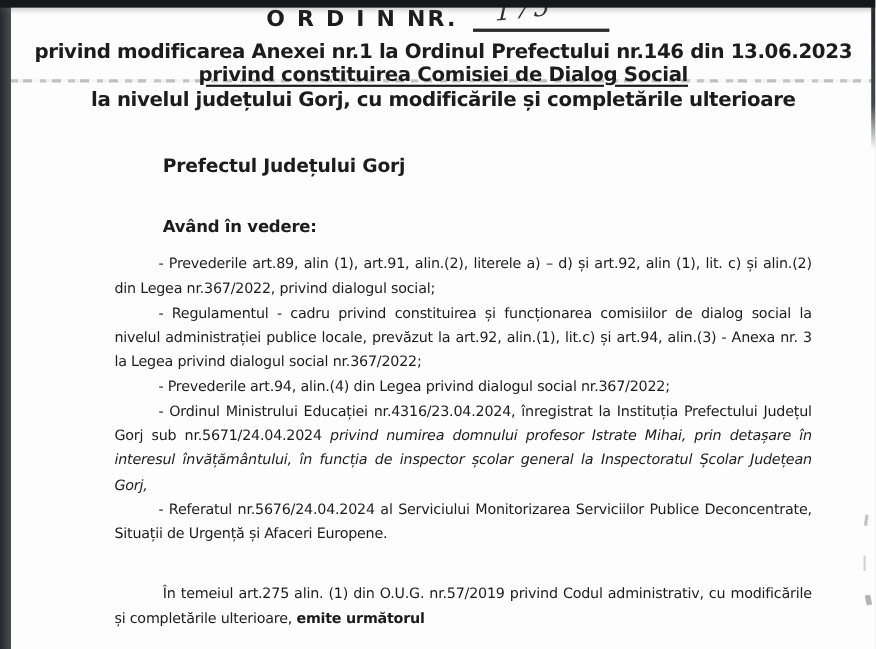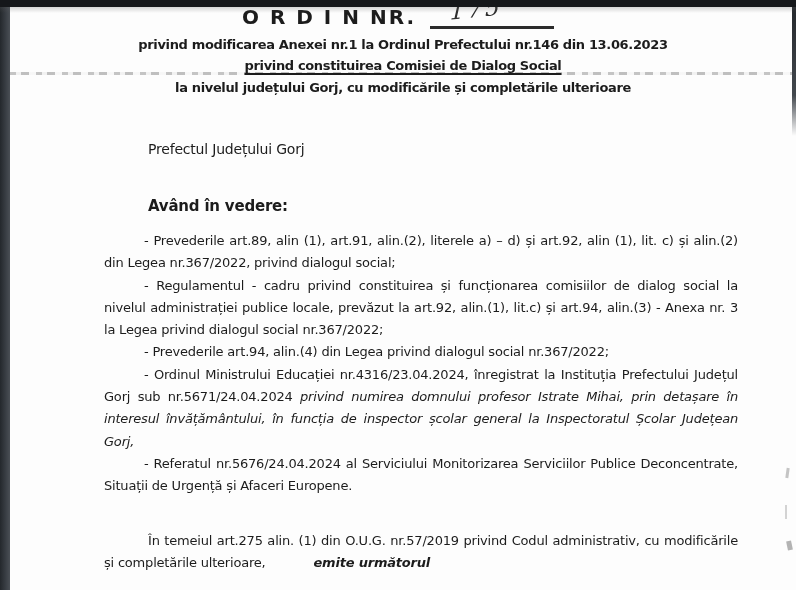--- a/index.html
+++ b/index.html
@@ -61,44 +61,44 @@
   .handwritten{
     position:absolute;left:20px;top:-5px;
     font-family:"DejaVu Serif", serif;
     font-style:italic;font-weight:400;
     font-size:23px;letter-spacing:3px;color:#2e2e2e;
     transform:rotate(-6deg) skewX(-8deg);
   }
   .subtitle{
     position:absolute;left:10px;right:0;z-index:3;
     text-align:center;font-weight:bold;
-    font-size:13px;letter-spacing:-0.35px;
+    font-size:18px;letter-spacing:-0.35px;
   }
   .st1{top:37px;}
   .st2{top:58px;text-decoration:underline;text-decoration-thickness:2px;text-underline-offset:3px;}
   .st3{top:80px;}
 
   .issuer{
     position:absolute;left:148px;top:141px;
-    font-weight:normal;font-size:14px;letter-spacing:-0.2px;
+    font-weight:bold;font-size:17px;letter-spacing:-0.2px;
   }
   .considering{
     position:absolute;left:148px;top:197px;
     font-weight:bold;font-size:15px;letter-spacing:-0.2px;
   }
 
   .doc-body{
     position:absolute;left:104px;top:230px;width:634px;
     font-size:13px;line-height:22.3px;letter-spacing:-0.2px;
     text-align:justify;
   }
   .doc-body p{margin:0;text-indent:40px;}
   .doc-body p.closing{margin-top:32px;text-indent:44px;}
   .it{font-style:italic;}
-  .bold-it{font-style:italic;font-weight:bold;margin-left:44px;}
+  .bold-it{font-weight:bold;}
 </style>
 </head>
 <body>
 
 <div class="page">
 
   <div class="edge-left"></div>
   <div class="edge-top"></div>
   <div class="edge-right"></div>
   <div class="crease"></div>

